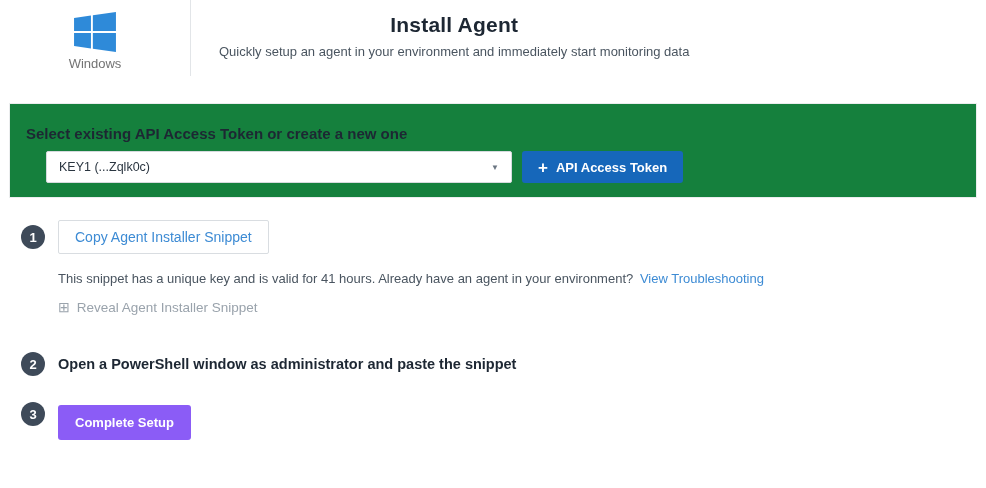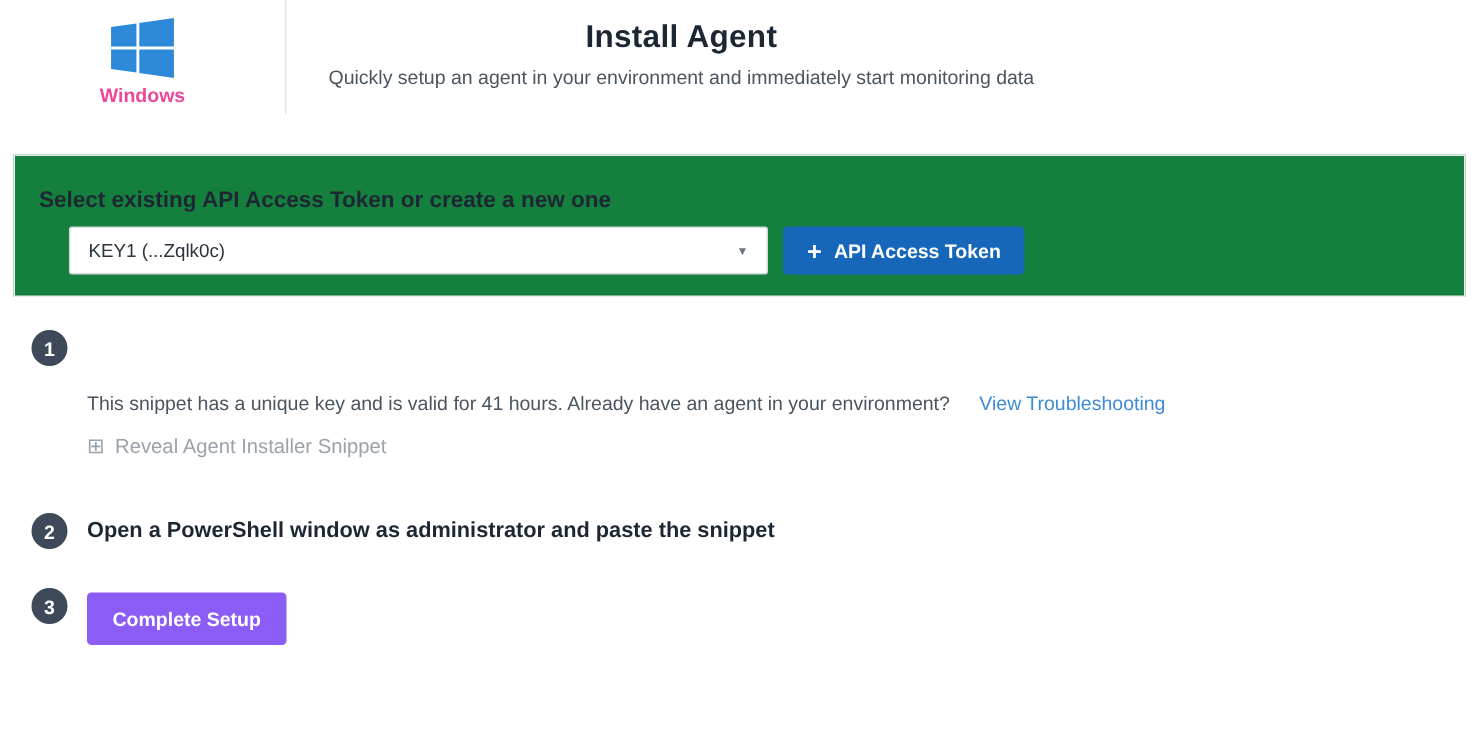--- a/index.html
+++ b/index.html
@@ -11,21 +11,21 @@
     overflow: hidden;
   }
 
   
   .header { display: flex; height: 88px; }
   .platform-block {
     width: 190px; display: flex; flex-direction: column;
     align-items: center; justify-content: flex-start; padding-top: 12px;
   }
   .platform-logo { width: 42px; height: 40px; margin-bottom: 4px; }
-  .platform-label { font-size: 13px; font-weight: bold; color: #ec4899; }
+  .platform-label { font-size: 13px; font-weight: normal; color: #737373; }
   .header-divider { width: 1px; height: 76px; background: #e2e5e8; }
   .header-text { padding: 13px 0 0 28px; }
   .page-title { font-size: 21px; font-weight: bold; color: #1d2733; letter-spacing: 0.2px; text-align: center; }
   .page-subtitle { font-size: 13px; color: #4a5560; margin-top: 7px; }
 
   
   .token-panel {
     margin: 15px 9px 0 9px;
     background: #15803d;
     border: 1px solid #ebedee;
@@ -81,21 +81,21 @@
     background: #ffffff;
     border: 1px solid #d9dde1;
     border-radius: 2px;
     color: #3d8bd4; font-size: 14px;
     font-family: "Liberation Sans", sans-serif;
     padding: 8px 16px;
     cursor: pointer;
   }
   .step-indent { margin-left: 37px; }
   .snippet-note { margin-top: 17px; font-size: 13px; color: #4a5560; }
-  .troubleshoot-link { color: #3d8bd4; text-decoration: none; cursor: pointer; margin-left: 16px; }
+  .troubleshoot-link { color: #3d8bd4; text-decoration: none; cursor: pointer; margin-left: 3px; }
   .reveal-row {
     margin-top: 13px; font-size: 13.5px; color: #9aa3ac;
     display: flex; align-items: center; cursor: pointer;
   }
   .reveal-icon { font-size: 14px; margin-right: 7px; color: #9aa3ac; }
 
   .step2-row { margin-top: 37px; }
   .step2-text { margin-left: 13px; font-size: 14.5px; font-weight: bold; color: #1d2733; }
 
   .step3-row { margin-top: 26px; align-items: flex-start; }
@@ -143,20 +143,21 @@
       <span>API Access Token</span>
     </button>
   </div>
 </div>
 
 <div class="instructions">
 
 
   <div class="step-row step1-row">
     <div class="step-circle">1</div>
+    <button class="copy-btn">Copy Agent Installer Snippet</button>
   </div>
   <div class="step-indent snippet-note">
     <span>This snippet has a unique key and is valid for 41 hours. Already have an agent in your environment?</span>
     <a class="troubleshoot-link">View Troubleshooting</a>
   </div>
   <div class="step-indent reveal-row">
     <span class="reveal-icon">⊞</span>
     <span>Reveal Agent Installer Snippet</span>
   </div>
 

